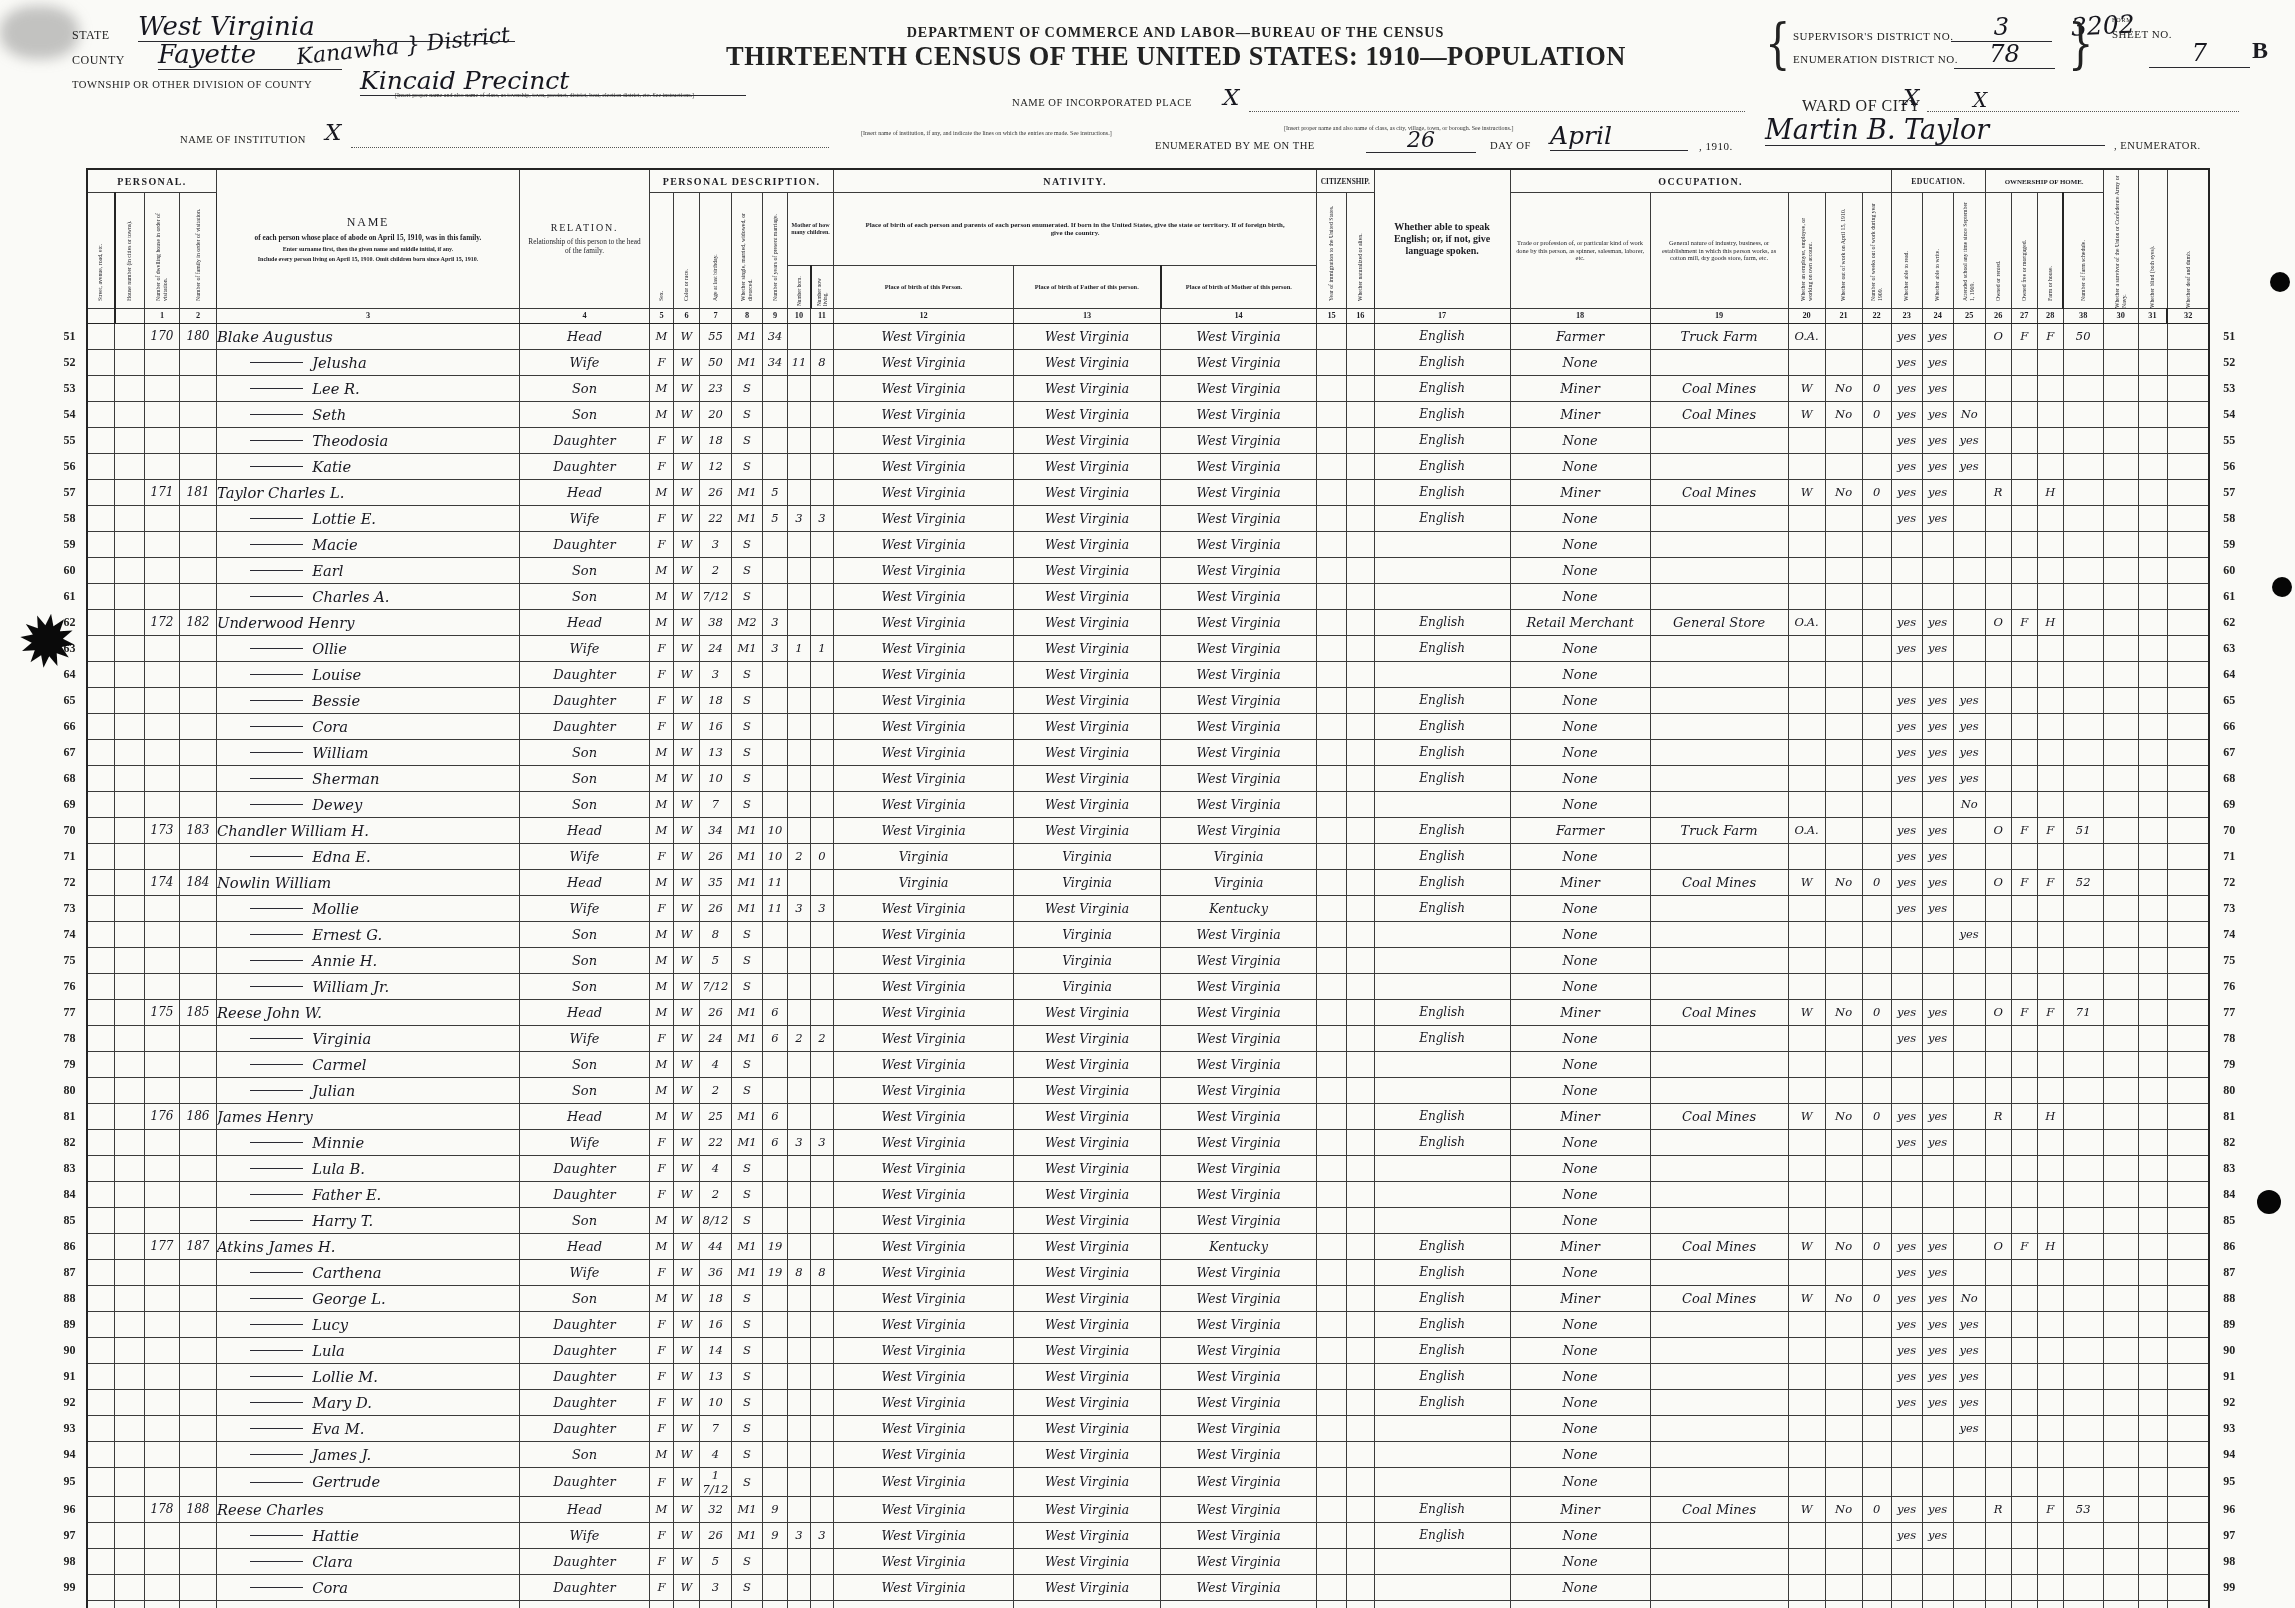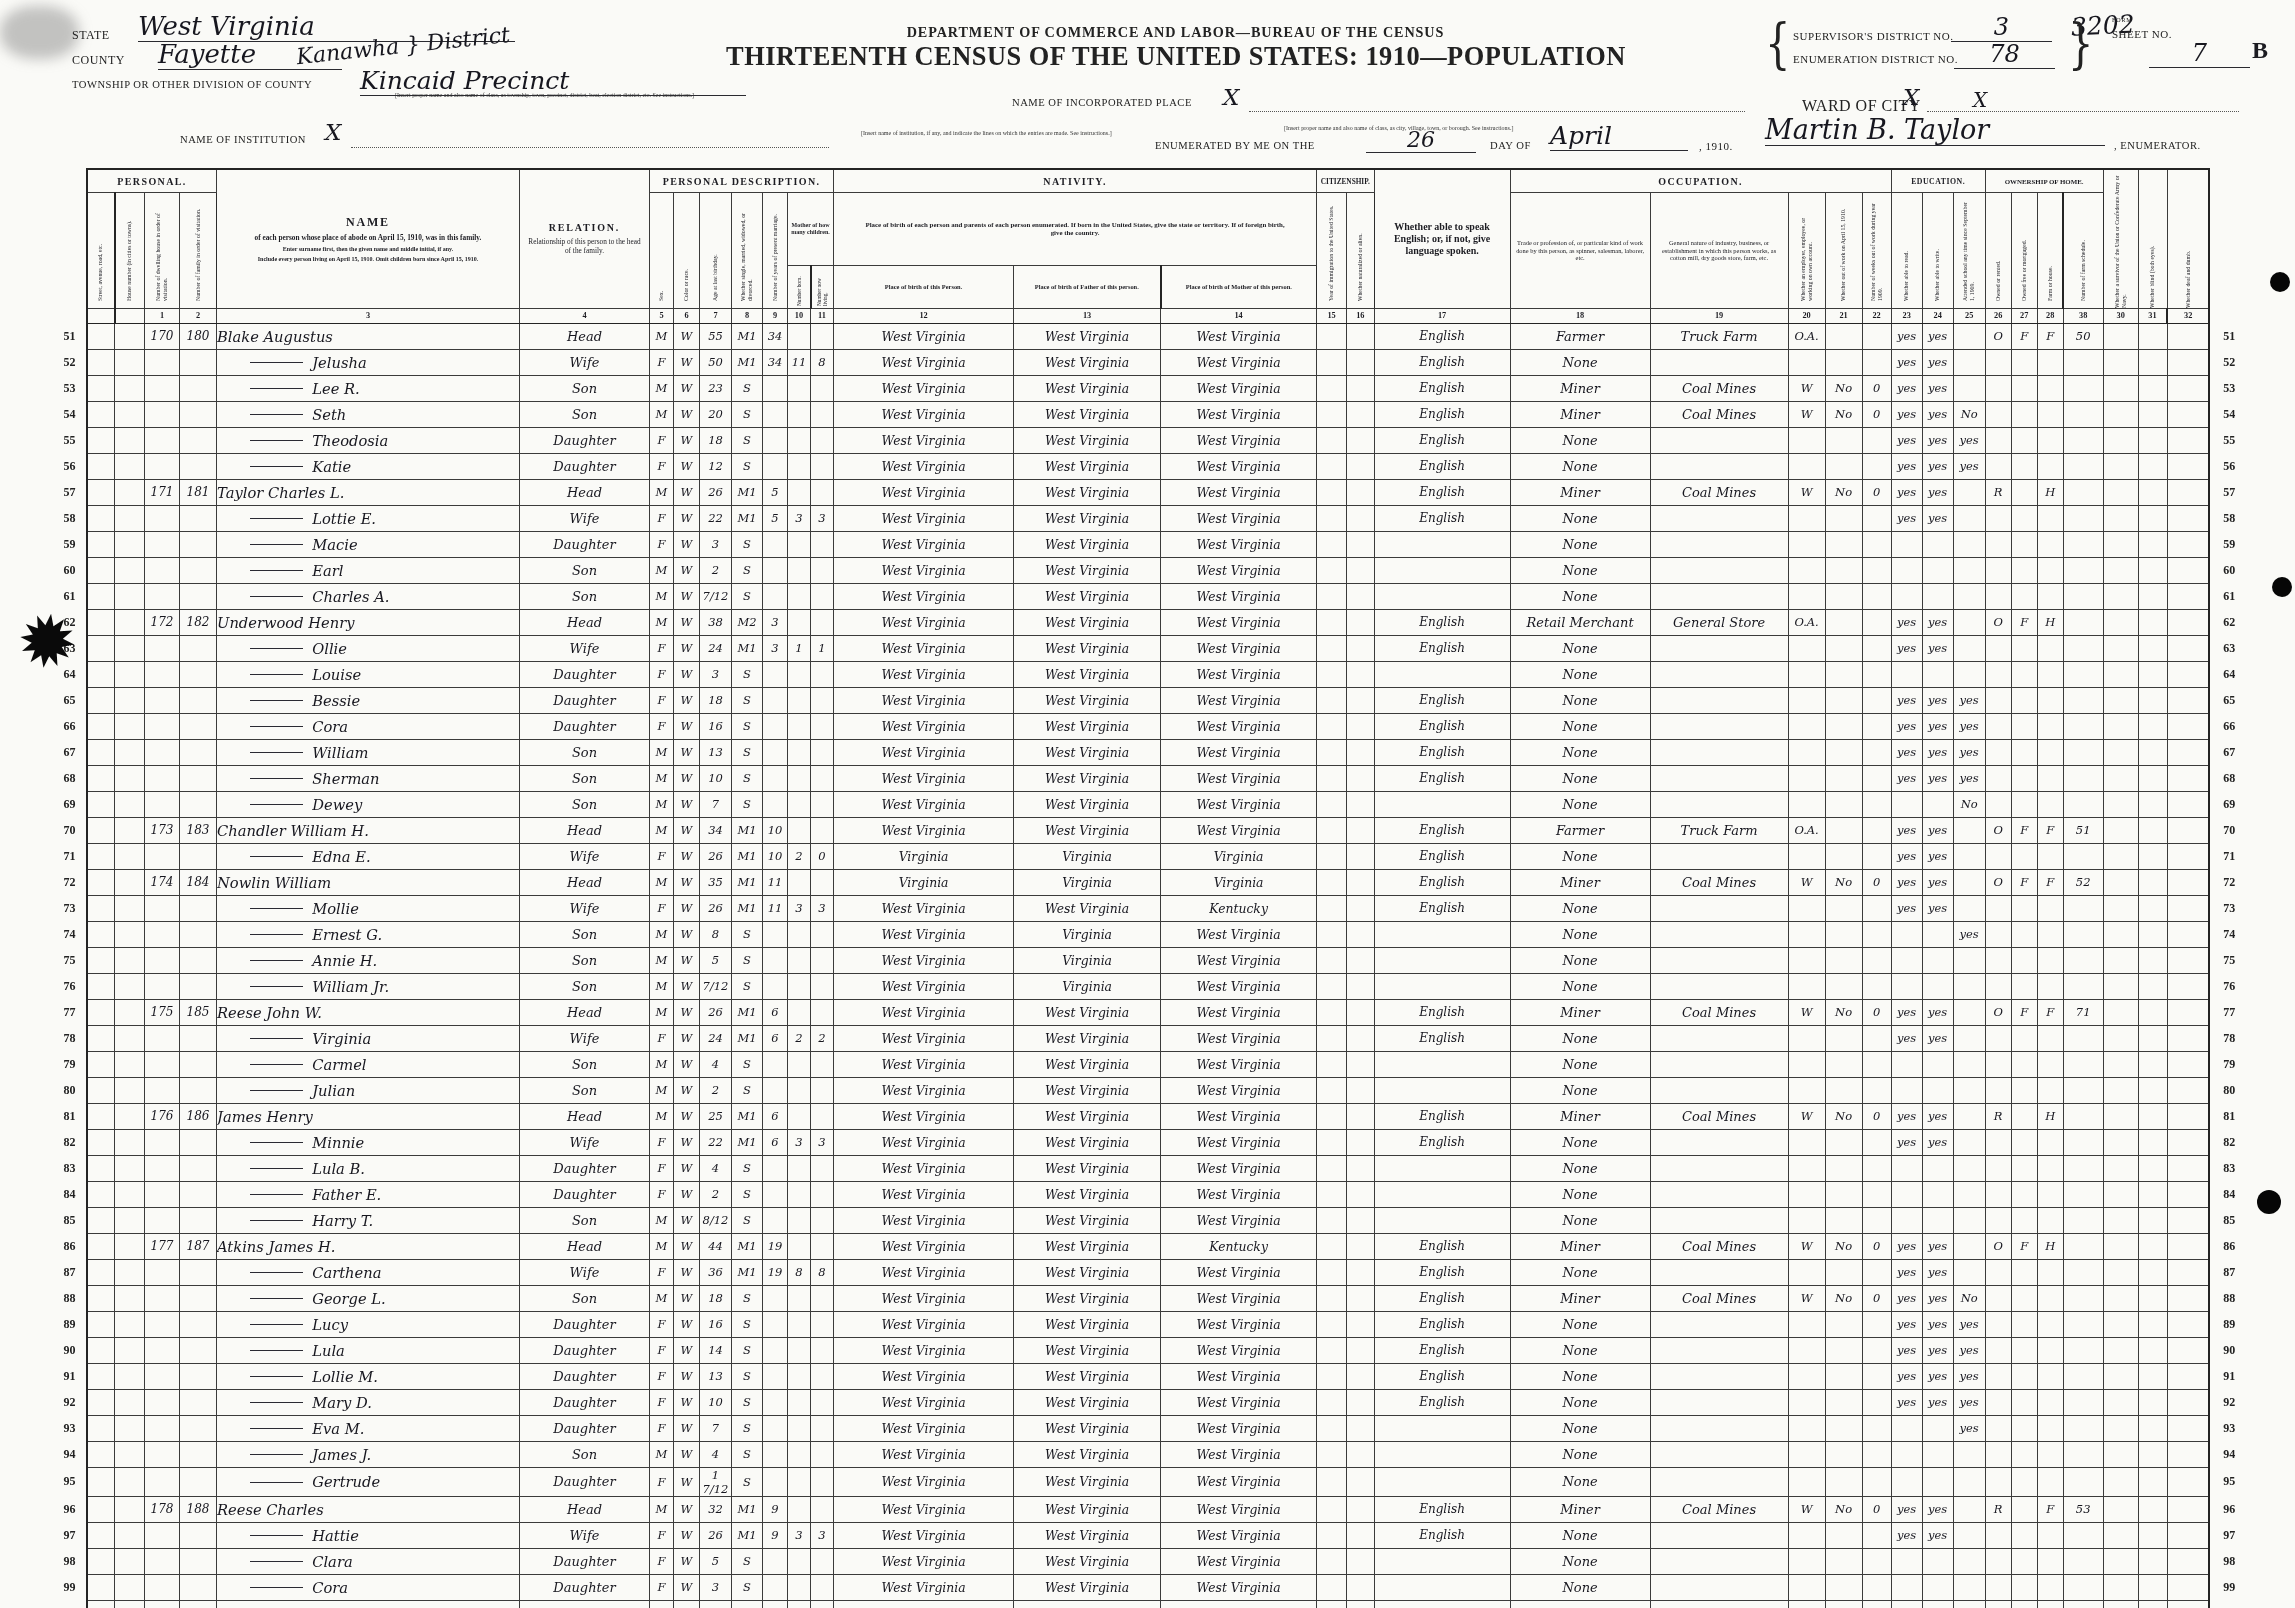--- a/index.html
+++ b/index.html
@@ -19,21 +19,21 @@
   .census th,.census td{border:0.9px solid #3b3b3b;padding:0;overflow:hidden;vertical-align:middle;}
   .census thead th{font-family:"Liberation Serif",serif;background:#fafaf7;}
   .grp{font-size:10px;font-weight:bold;letter-spacing:1.4px;}
   th.r1{height:22px;}
   tr.r2 th{height:70px;}
   tr.r3 th{height:42px;}
   .vt{writing-mode:vertical-rl;transform:rotate(180deg);font-size:5.8px;font-weight:normal;line-height:1.15;height:101px;margin:0 auto;display:block;white-space:normal;text-align:left;}
   .vt.short{height:37px;font-size:5.3px;}
   .vt.tall{height:138px;}
   .smalltx{font-size:6.4px;font-weight:normal;line-height:1.2;padding:1.8px 2.8px;white-space:normal;}
-  .namehead .t{font-size:12px;font-weight:bold;letter-spacing:1.8px;display:block;margin:2.8px 0 3.7px;}
+  .namehead .t{font-size:12px;font-weight:normal;letter-spacing:1.8px;display:block;margin:2.8px 0 3.7px;}
   .namehead .s1{font-size:7.3px;font-weight:bold;display:block;padding:0 7.3px 3.7px;line-height:1.25;}
   .namehead .s2{font-size:6px;font-weight:bold;display:block;padding:0 5.5px 2.8px;line-height:1.2;}
   .numcell{height:13.8px;font-size:8.3px;font-weight:bold;border-bottom:1.8px solid #242424 !important;}
   .census thead tr:first-child th{border-top:2.3px solid #242424;}
   .census tbody td{height:25px;font-size:12px;text-align:center;}
   .census tbody tr:last-child td{border-bottom:2.3px solid #242424;}
   .numcol{border:none !important;background:transparent;font-family:"Liberation Serif",serif;font-size:9.2px;font-weight:bold;text-align:center;color:#222;}
   td.numcol{border:none;}
   .census td:first-child,.census th:first-child{border-right:2.3px solid #242424 !important;}
   .census td:last-child,.census th:last-child{border-left:2.3px solid #242424 !important;}

